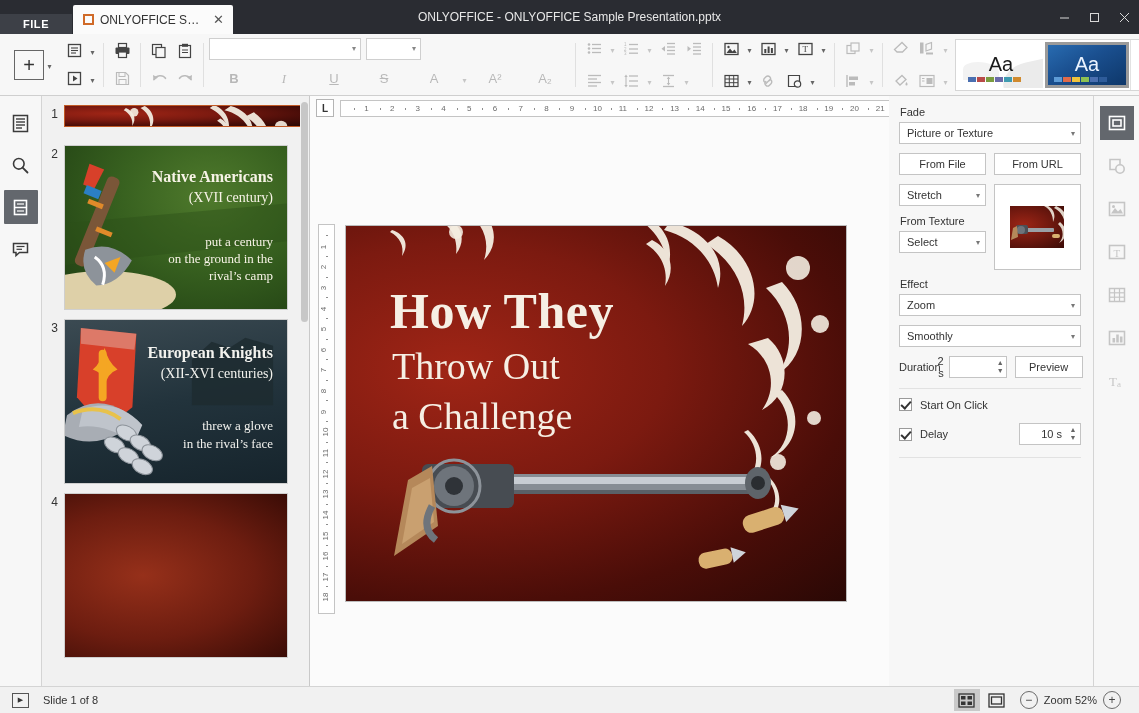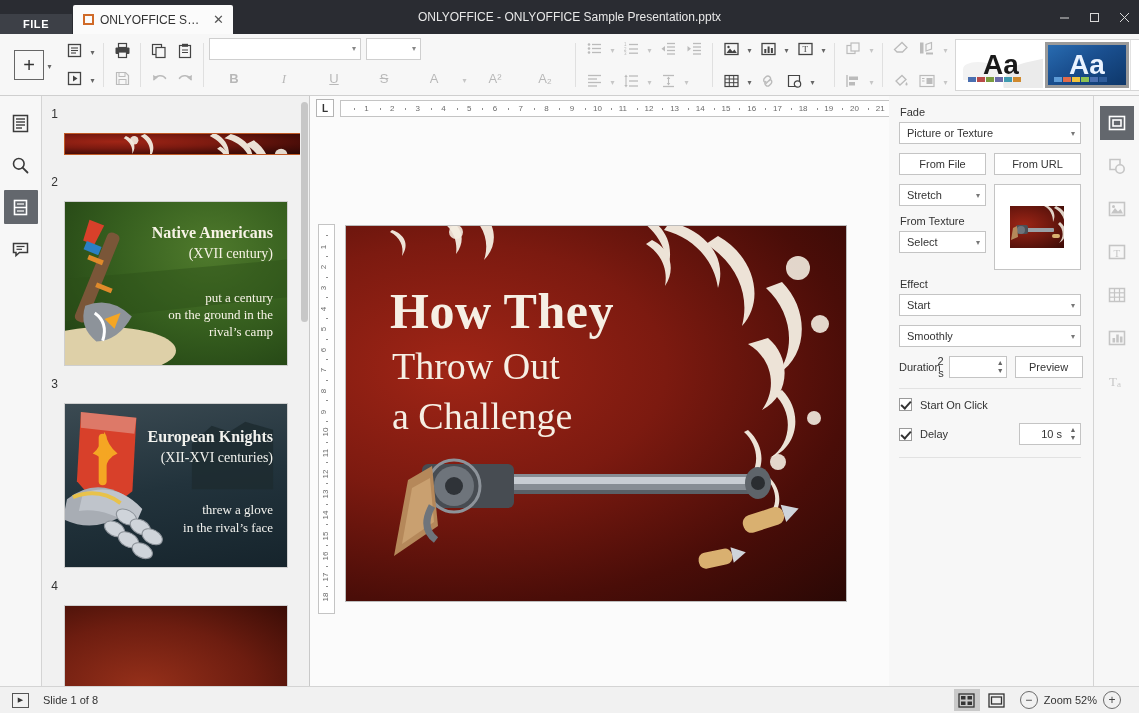--- a/index.html
+++ b/index.html
@@ -108,22 +108,22 @@
   }
   .theme.white::before {
     content:''; position:absolute; left:4px; bottom:8px; width: 36px;
     height: 18px; background: #f2f2f2; border-radius: 40% 60% 0 0;
   }
   .theme.blue {
     background: linear-gradient(150deg,#2a6fb5 0%,#1a4f8f 45%,#0d3566 100%);
     outline: 3px solid #9a9a9a; outline-offset: -3px;
   }
   .theme .aa {
-    font-family: "Liberation Sans", sans-serif; font-size: 28px;
-    position: relative; z-index: 3; font-weight: bold;
+    font-family: "Liberation Sans", sans-serif; font-size: 20px;
+    position: relative; z-index: 3;
   }
   .theme.white .aa { color: #1a1a1a; }
   .theme.blue .aa { color: #eaf3ff; }
   .swatches {
     position: absolute; left: 9px; bottom: 6px; display: flex; gap: 1px; z-index: 3;
   }
   .swatches i { width: 8px; height: 5px; display: block; }
   .gal-caret {
     width: 24px; height: 50px; display: flex; align-items: center;
     justify-content: center; border-left: 1px solid #e2e2e2;
@@ -149,21 +149,21 @@
     background: #f1f1f1; border-right: 1px solid #c9c9c9;
     overflow: hidden;
   }
   .thumb-row { display: flex; align-items: flex-start; padding: 9px 8px 0 4px; }
   .thumb-num {
     width: 18px; text-align: right; padding-right: 6px; font-size: 12px;
     color: #333; padding-top: 2px; flex: none;
   }
   .thumb {
     width: 224px; height: 165px; position: relative; overflow: hidden;
-    border: 1px solid #cfcfcf; background: #333; cursor: pointer; margin-top: 28px;
+    border: 1px solid #cfcfcf; background: #333; cursor: pointer;
   }
   .thumb.sel { outline: 3px solid #c15a26; outline-offset: -3px; border-color: #c15a26; }
   .tscroll {
     position: absolute; right: 0; top: 0; width: 9px; bottom: 0; background: #f1f1f1;
   }
   .tscroll i {
     position: absolute; left: 1px; top: 6px; width: 7px; height: 220px;
     background: #c7c7c7; border-radius: 4px; display: block; cursor: pointer;
   }
 
@@ -1081,21 +1081,21 @@
             <circle cx="11" cy="24" r="4" fill="#6e747b"></circle>
             <path d="M3 22 L7 20 L8 31 L1 34 Z" fill="#b5885a"></path>
             <rect x="42" y="28" width="8" height="4" rx="2" fill="#d9b070"></rect>
           </svg>
         </div>
       </div>
     </div>
 
     <div class="sec-label" style="margin-top:8px;">Effect</div>
     <div class="sel">
-      <span>Start</span>
+      <span>Zoom</span>
       <span class="cv">▾</span>
     </div>
     <div class="sel">
       <span>Smoothly</span>
       <span class="cv">▾</span>
     </div>
 
     <div class="dur-row">
       <div class="dur-lbl">Duration</div>
       <div class="spin" style="width:58px;gap:47px;">

